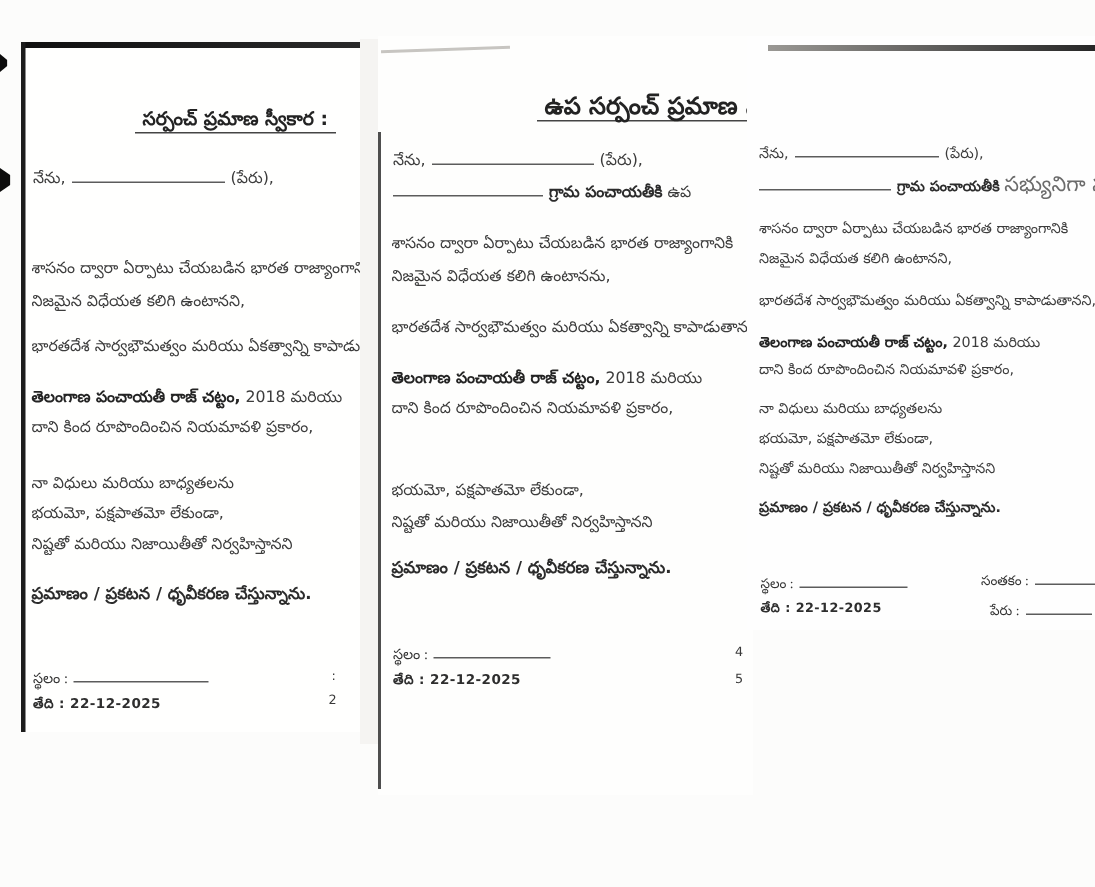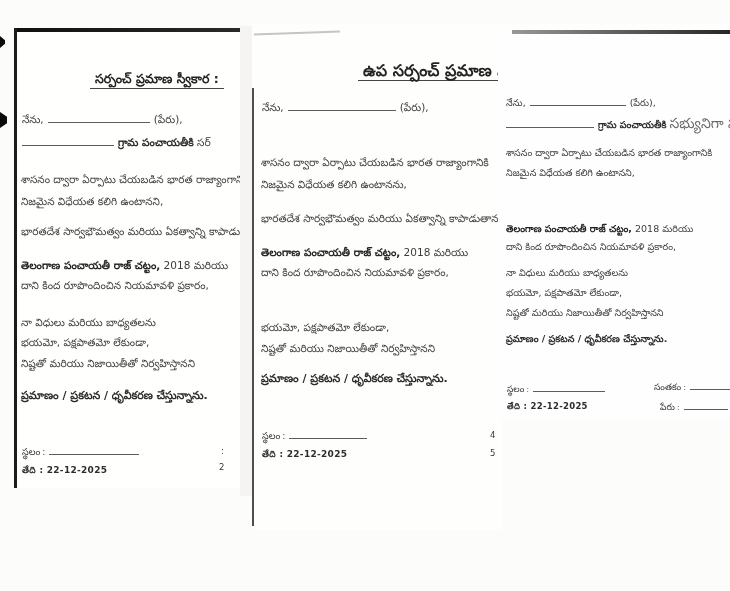--- a/index.html
+++ b/index.html
@@ -43,23 +43,20 @@
   <div class="page" style="left:14px;top:28px;width:226px;height:460px;">
     <div class="border-top-1"></div>
     <div class="border-left-1"></div>
 
     <div class="r title" style="top:44px;left:76px;font-size:12.5px;">సర్పంచ్ ప్రమాణ స్వీకార :</div>
 
     <div class="r" style="top:85px;left:8px;">
       <span>నేను,</span><span class="blank" style="width:102px;"></span><span>(పేరు),</span>
     </div>
 
-    <div class="r" style="top:108px;left:8px;">
-      <span class="blank" style="width:92px;margin-left:0;"></span><span class="semi">గ్రామ పంచాయతీకి</span>&nbsp;<span>సర్</span>
-    </div>
 
     <div class="r" style="top:145px;left:7px;">శాసనం ద్వారా ఏర్పాటు చేయబడిన భారత రాజ్యాంగానికి</div>
     <div class="r" style="top:167px;left:7px;">నిజమైన విధేయత కలిగి ఉంటానని,</div>
     <div class="r" style="top:197px;left:7px;">భారతదేశ సార్వభౌమత్వం మరియు ఏకత్వాన్ని కాపాడుతా;</div>
 
     <div class="r" style="top:231px;left:7px;">
       <span class="bold">తెలంగాణ పంచాయతీ రాజ్ చట్టం,</span>&nbsp;<span>2018 మరియు</span>
     </div>
     <div class="r" style="top:251px;left:7px;">దాని కింద రూపొందించిన నియమావళి ప్రకారం,</div>
 
@@ -83,20 +80,23 @@
   <div class="page" style="left:252px;top:24px;width:250px;height:506px;background:#fefefd;">
     <div class="p2-left-line"></div>
     <div class="p2-top-line"></div>
 
     <div class="r title" style="top:40px;left:106px;font-size:16px;">ఉప సర్పంచ్ ప్రమాణ స్వీకార</div>
 
     <div class="r" style="top:77px;left:10px;">
       <span>నేను,</span><span class="blank" style="width:108px;"></span><span>(పేరు),</span>
     </div>
 
+    <div class="r" style="top:98px;left:10px;">
+      <span class="blank" style="width:100px;margin-left:0;"></span><span class="semi">గ్రామ పంచాయతీకి</span>&nbsp;<span>ఉప</span>
+    </div>
 
     <div class="r" style="top:132px;left:9px;">శాసనం ద్వారా ఏర్పాటు చేయబడిన భారత రాజ్యాంగానికి</div>
     <div class="r" style="top:154px;left:9px;text-align:right;">నిజమైన విధేయత కలిగి ఉంటానను,</div>
     <div class="r" style="top:188px;left:9px;">భారతదేశ సార్వభౌమత్వం మరియు ఏకత్వాన్ని కాపాడుతాను</div>
 
     <div class="r" style="top:222px;left:9px;">
       <span class="bold">తెలంగాణ పంచాయతీ రాజ్ చట్టం,</span>&nbsp;<span>2018 మరియు</span>
     </div>
     <div class="r" style="top:242px;left:9px;">దాని కింద రూపొందించిన నియమావళి ప్రకారం,</div>
 
@@ -123,20 +123,21 @@
     <div class="r small" style="top:72px;left:8px;">
       <span>నేను,</span><span class="blank" style="width:96px;"></span><span>(పేరు),</span>
     </div>
 
     <div class="r small" style="top:93px;left:8px;">
       <span class="blank" style="width:88px;margin-left:0;"></span><span class="semi">గ్రామ పంచాయతీకి</span>&nbsp;<span style="color:#6b6b6b;font-size:14px;">సభ్యునిగా సభ్యు</span>
     </div>
 
     <div class="r small" style="top:122px;left:8px;">శాసనం ద్వారా ఏర్పాటు చేయబడిన భారత రాజ్యాంగానికి</div>
     <div class="r small" style="top:142px;left:8px;">నిజమైన విధేయత కలిగి ఉంటానని,</div>
+    <div class="r small" style="top:170px;left:8px;">భారతదేశ సార్వభౌమత్వం మరియు ఏకత్వాన్ని కాపాడుతానని,</div>
 
     <div class="r small" style="top:198px;left:8px;">
       <span class="bold">తెలంగాణ పంచాయతీ రాజ్ చట్టం,</span>&nbsp;<span>2018 మరియు</span>
     </div>
     <div class="r small" style="top:216px;left:8px;">దాని కింద రూపొందించిన నియమావళి ప్రకారం,</div>
 
     <div class="r small" style="top:242px;left:8px;">నా విధులు మరియు బాధ్యతలను</div>
     <div class="r small" style="top:262px;left:8px;">భయమో, పక్షపాతమో లేకుండా,</div>
     <div class="r small" style="top:282px;left:8px;">నిష్టతో మరియు నిజాయితీతో నిర్వహిస్తానని</div>
 

